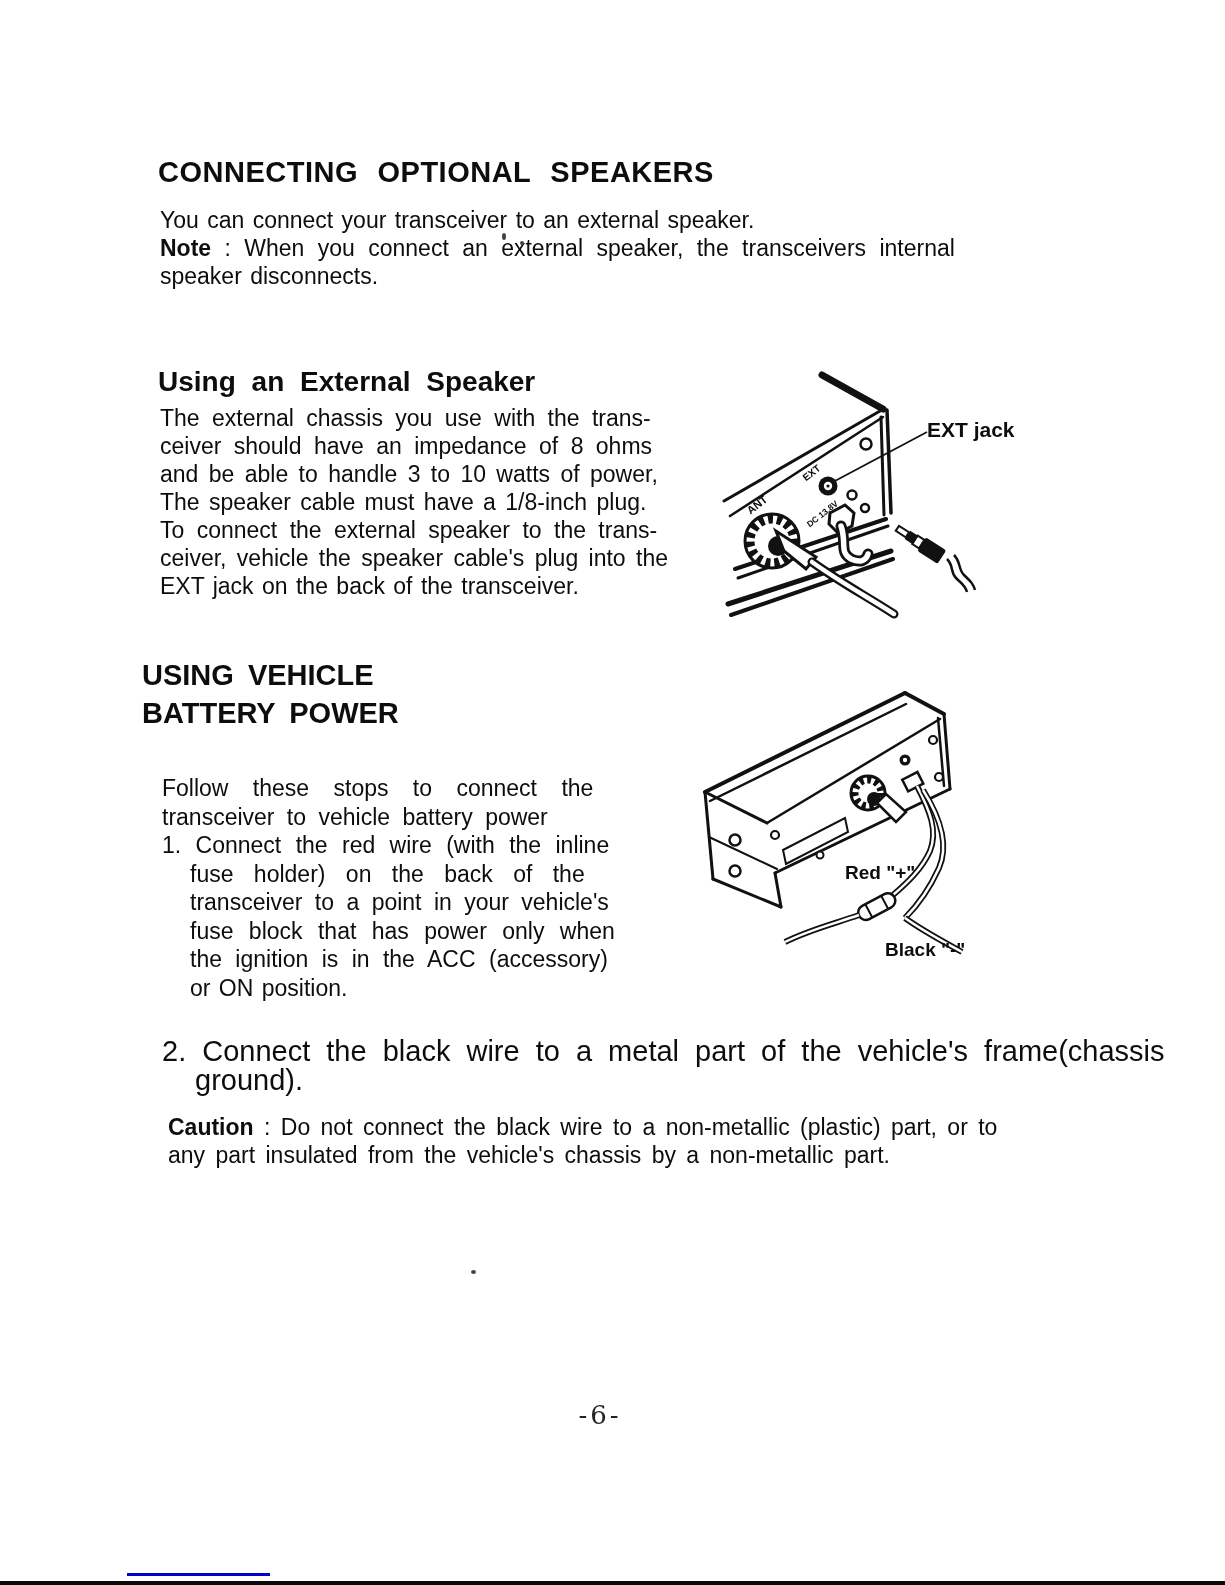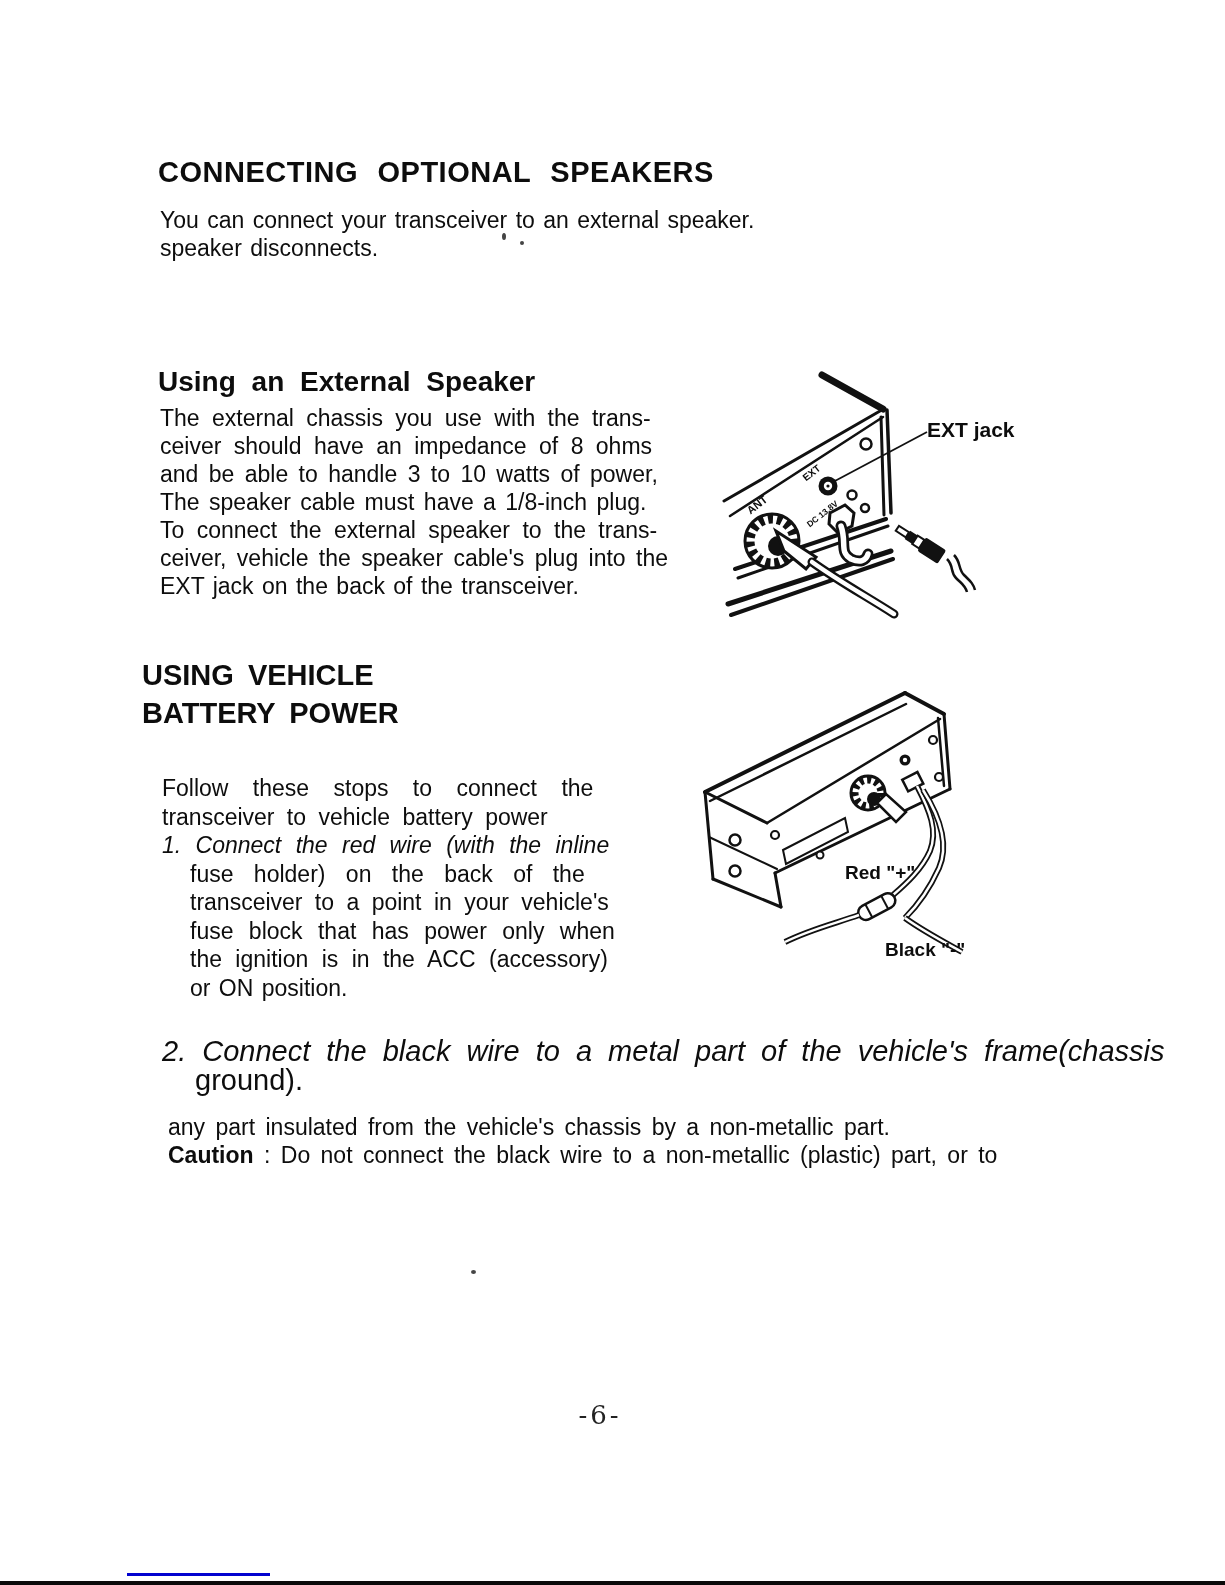--- a/index.html
+++ b/index.html
@@ -25,41 +25,44 @@
   
   .intro{left:160px;top:206px;font-size:23px;line-height:28px;}
   .body1{left:160px;top:404px;font-size:23px;line-height:28px;}
   .body2{left:162px;top:774px;font-size:23px;line-height:28.5px;}
   .item2{left:162px;top:1029px;font-size:29px;line-height:29px;margin-top:8px;}
   .caution{left:168px;top:1114px;font-size:23px;line-height:27.5px;}
   .indent{padding-left:28px;}
   .ind33{padding-left:33px;}
   
   .ws2{word-spacing:2px;}.ws3{word-spacing:3px;}.ws4{word-spacing:4px;}
-  .ws6{word-spacing:6px;}.ws7{word-spacing:7px;}.ws8{word-spacing:8px;font-style:italic;}
+  .ws6{word-spacing:6px;}.ws7{word-spacing:7px;}.ws8{word-spacing:8px;}
   .ws9{word-spacing:9px;}.ws14{word-spacing:14px;}.ws18{word-spacing:18px;}
   .pagenum{
     left:560px;top:1400px;width:80px;text-align:center;
     font-family:"DejaVu Serif", serif;font-size:26px;letter-spacing:3px;color:#222;
   }
   
   .speck{position:absolute;background:#444;border-radius:50%;}
   .blue-underline{position:absolute;left:127px;top:1573px;width:143px;height:3px;background:#0202cf;}
   .bottom-rule{position:absolute;left:0;top:1581px;width:1225px;height:4px;background:#0a0a0a;}
   svg text{font-family:"Liberation Sans", sans-serif;fill:#0d0d0d;}
 </style>
 </head>
 <body>
 
 <div id="page">
 
   <div class="abs title line">CONNECTING OPTIONAL SPEAKERS</div>
 
   <div class="abs intro">
     <div class="line ws2">You can connect your transceiver to an external speaker.</div>
+    <div class="line ws7">
+      <span class="b">Note</span><span> : When you connect an external speaker, the transceivers internal</span>
+    </div>
     <div class="line ws2">speaker disconnects.</div>
   </div>
 
   <div class="abs h2 line">Using an External Speaker</div>
 
   <div class="abs body1">
     <div class="line ws6">The external chassis you use with the trans-</div>
     <div class="line ws6">ceiver should have an impedance of 8 ohms</div>
     <div class="line ws4">and be able to handle 3 to 10 watts of power,</div>
     <div class="line ws3">The speaker cable must have a 1/8-inch plug.</div>
@@ -206,24 +209,24 @@
     <text x="190" y="224" font-size="19" font-weight="bold">Red "+"</text>
     <text x="230" y="301" font-size="19" font-weight="bold">Black "-"</text>
   </svg>
 
   <div class="abs item2">
     <div class="line ws8">2. Connect the black wire to a metal part of the vehicle's frame(chassis</div>
     <div class="line ind33">ground).</div>
   </div>
 
   <div class="abs caution">
-    <div class="line ws4">any part insulated from the vehicle's chassis by a non-metallic part.</div>
     <div class="line ws4">
       <span class="b">Caution</span><span> : Do not connect the black wire to a non-metallic (plastic) part, or to</span>
     </div>
+    <div class="line ws4">any part insulated from the vehicle's chassis by a non-metallic part.</div>
   </div>
 
   <div class="abs pagenum line">-6-</div>
 
   <div class="speck" style="left:502px;top:233px;width:4px;height:7px;"></div>
   <div class="speck" style="left:520px;top:241px;width:4px;height:4px;"></div>
   <div class="speck" style="left:471px;top:1270px;width:5px;height:4px;"></div>
 
   <div class="blue-underline"></div>
   <div class="bottom-rule"></div>

